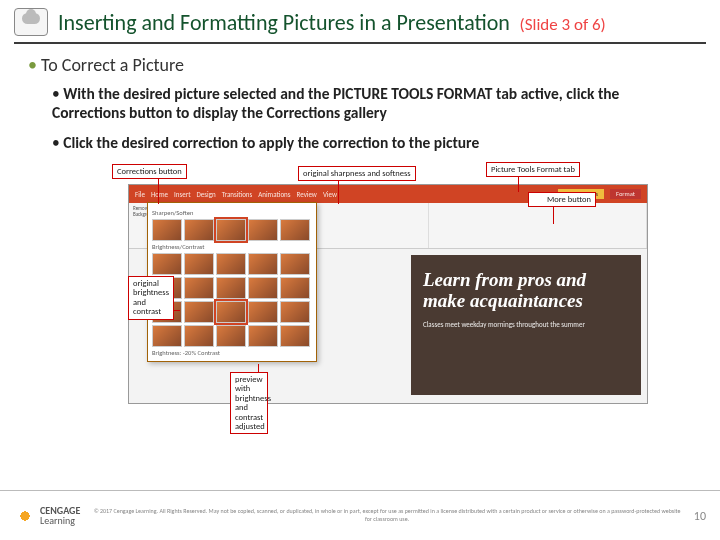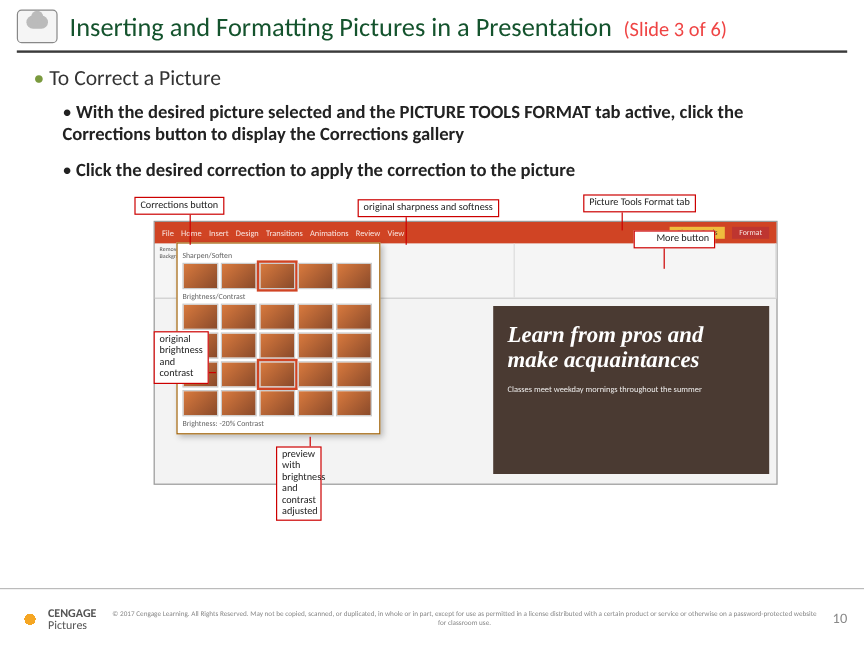--- a/index.html
+++ b/index.html
@@ -148,18 +148,18 @@
       <div class="drop-label">Brightness: -20% Contrast</div>
     </div>
   </div>
 </div>
 
 <div class="footer">
   <div class="cengage">
     <div class="cengage-icon"></div>
     <div>
       <div class="cengage-text">CENGAGE</div>
-      <div class="cengage-text" style="font-weight:400">Pictures</div>
+      <div class="cengage-text" style="font-weight:400">Learning</div>
     </div>
   </div>
   <div class="copyright">© 2017 Cengage Learning. All Rights Reserved. May not be copied, scanned, or duplicated, in whole or in part, except for use as permitted in a license distributed with a certain product or service or otherwise on a password-protected website for classroom use.</div>
   <div class="page-num">10</div>
 </div>
 
 </body></html>

